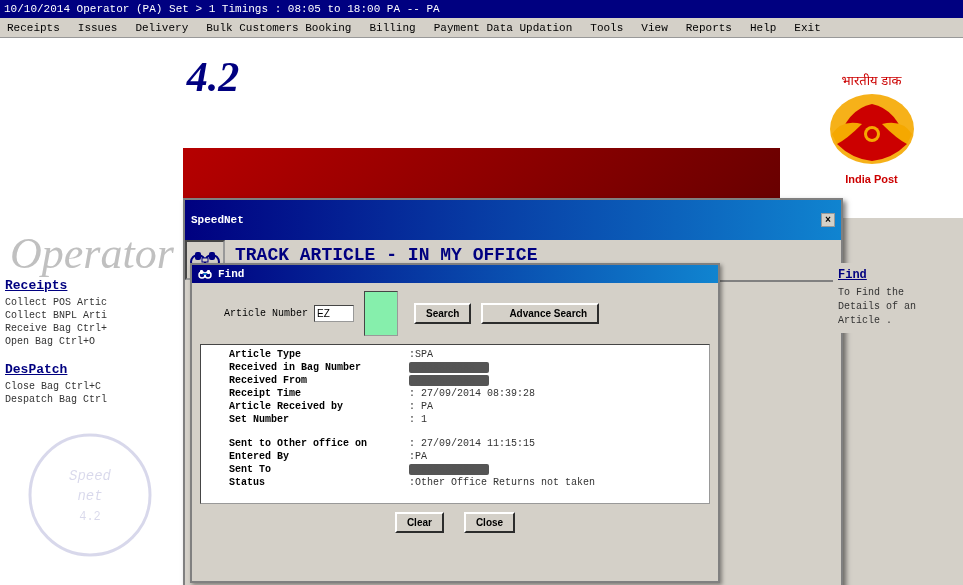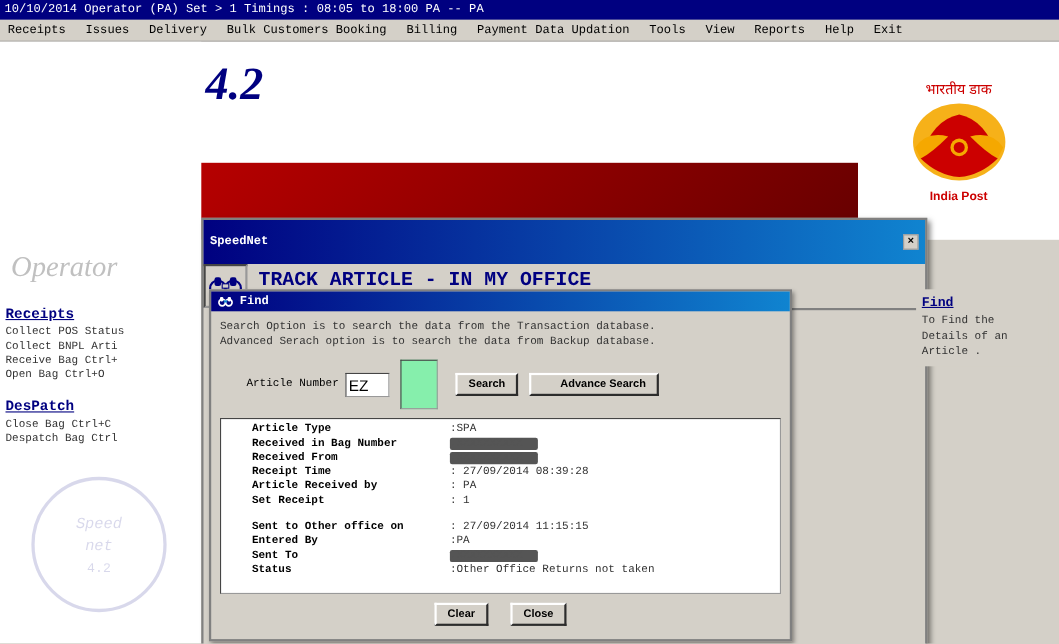--- a/index.html
+++ b/index.html
@@ -99,21 +99,21 @@
       height: 547px;
       background: white;
     }
 
     #operator-text {
       position: absolute;
       top: 185px;
       left: 0;
       width: 183px;
       font-family: 'Times New Roman', serif;
-      font-size: 26px;
+      font-size: 44px;
       font-style: italic;
       color: #c0c0c0;
       padding: 5px 10px;
     }
 
     #sidebar-nav {
       position: absolute;
       top: 240px;
       left: 5px;
       width: 178px;
@@ -412,21 +412,21 @@
     <div id="india-post-text">India Post</div>
   </div>
 
   <div id="sidebar">
     <div id="operator-text">
       <span>Operator</span>
     </div>
     <div id="sidebar-nav">
       <div class="nav-section">
         <div class="nav-section-title">Receipts</div>
-        <div class="nav-item">Collect POS Status</div>
+        <div class="nav-item">Collect POS Artic</div>
         <div class="nav-item">Collect BNPL Arti</div>
         <div class="nav-item">Receive Bag  Ctrl+</div>
         <div class="nav-item">Open Bag   Ctrl+O</div>
       </div>
       <div class="nav-section">
         <div class="nav-section-title">DesPatch</div>
         <div class="nav-item">Close Bag   Ctrl+C</div>
         <div class="nav-item">Despatch Bag  Ctrl</div>
       </div>
     </div>
@@ -469,27 +469,23 @@
       <svg width="14" height="14" viewBox="0 0 14 14">
         <circle cx="4" cy="8" r="3" fill="none" stroke="white" stroke-width="1.5"></circle>
         <circle cx="10" cy="8" r="3" fill="none" stroke="white" stroke-width="1.5"></circle>
         <rect x="5.5" y="6" width="3" height="2" fill="#1084d0"></rect>
         <rect x="2" y="3" width="3" height="4" rx="1" fill="white"></rect>
         <rect x="9" y="3" width="3" height="4" rx="1" fill="white"></rect>
       </svg>
       <span>Find</span>
     </div>
     <div id="find-body">
-      <div id="find-description">
-        <div>Search Option is to  search the data from the Transaction database.</div>
-        <div>Advanced Serach option is to search the data from Backup database.</div>
-      </div>
       <div id="article-row">
         <span id="article-label">Article Number</span>
-        <input id="article-prefix" type="text" value="EZ" style="width: 40px; border: 1px inset rgb(153, 153, 153); background: white; font-size: 14px; padding: 2px;">
+        <input id="article-prefix" type="text" value="EZ" style="width: 40px; border: 1px inset rgb(153, 153, 153); background: white; font-size: 10px; padding: 2px;">
         <input id="article-suffix" type="text" value="IN" style="width: 30px; border: 1px inset rgb(153, 153, 153); background: #86efac; font-size: 10px; padding: 16px; margin-left: 4px; text-decoration: underline;">
         <button class="dialog-btn" style="margin-left:10px;">Search</button>
         <button class="dialog-btn" style="margin-left:4px;padding-left:26px;">Advance Search</button>
       </div>
       <div id="results-area">
         
       <div class="result-row">
             <span class="result-label">Article Type</span>
             <span class="result-value">:SPA</span>
           </div><div class="result-row">
@@ -498,21 +494,21 @@
           </div><div class="result-row">
             <span class="result-label">Received From</span>
             <span style="background: rgb(85, 85, 85); color: rgb(85, 85, 85); border-radius: 2px; display: inline-block; min-width: 80px;">:XXXXXXXXXX</span>
           </div><div class="result-row">
             <span class="result-label">Receipt Time</span>
             <span class="result-value">: 27/09/2014 08:39:28</span>
           </div><div class="result-row">
             <span class="result-label">Article Received by</span>
             <span class="result-value">: PA</span>
           </div><div class="result-row">
-            <span class="result-label">Set Receipt</span>
+            <span class="result-label">Set Number</span>
             <span class="result-value">: 1</span>
           </div><br><div class="result-row">
             <span class="result-label">Sent to Other office on</span>
             <span class="result-value">: 27/09/2014 11:15:15</span>
           </div><div class="result-row">
             <span class="result-label">Entered By</span>
             <span class="result-value">:PA</span>
           </div><div class="result-row">
             <span class="result-label">Sent To</span>
             <span style="background: rgb(85, 85, 85); color: rgb(85, 85, 85); border-radius: 2px; display: inline-block; min-width: 80px;">:XXXXXXXXXX</span>

